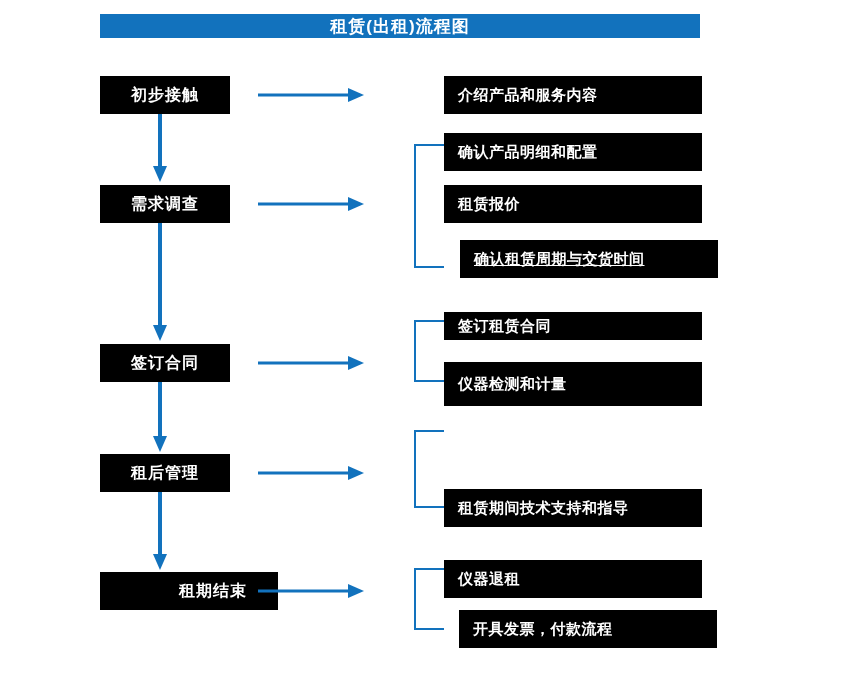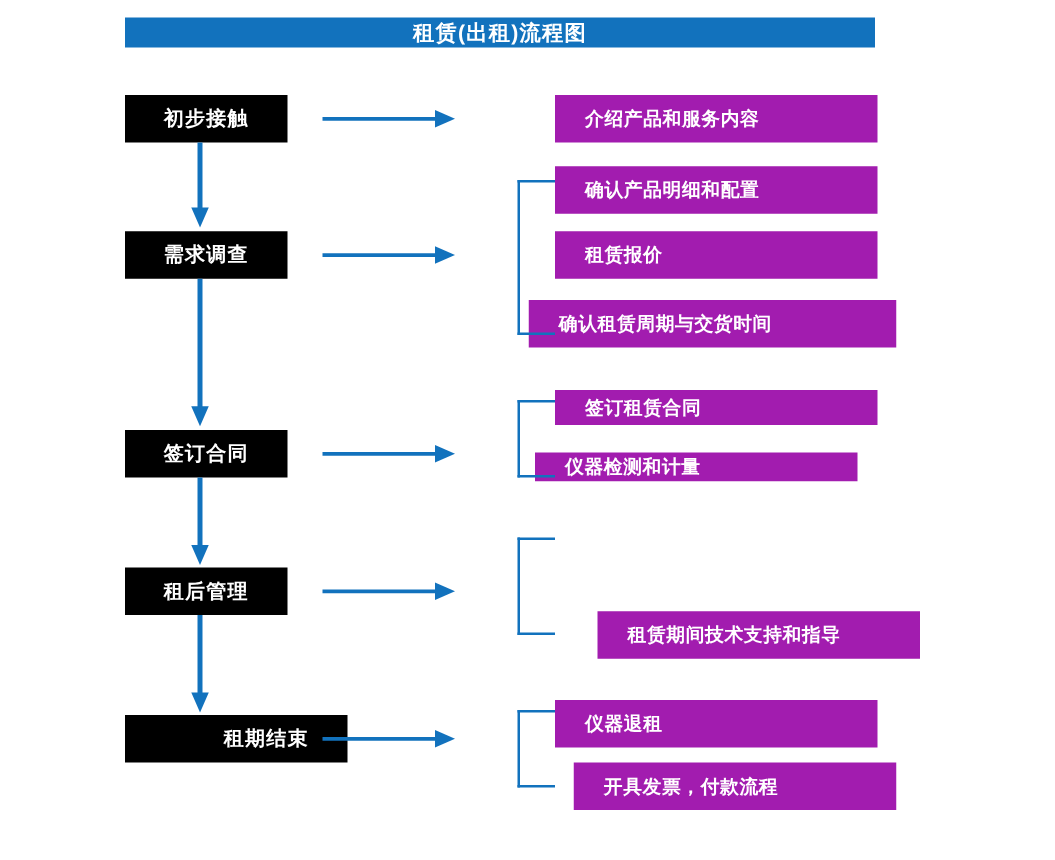--- a/index.html
+++ b/index.html
@@ -41,27 +41,27 @@
     color: #ffffff;
     font-size: 16px;
     font-weight: bold;
     display: flex;
     align-items: center;
     justify-content: center;
     letter-spacing: 1px;
   }
   .detail-box {
     position: absolute;
-    background: #a21caf;
+    background: #000000;
     color: #ffffff;
     font-size: 15px;
     font-weight: bold;
     display: flex;
     align-items: center;
-    padding-left: 24px;
+    padding-left: 14px;
     box-sizing: border-box;
     letter-spacing: 0.5px;
   }
   .v-arrow {
     position: absolute;
     width: 14px;
   }
   .h-arrow {
     position: absolute;
     height: 14px;
@@ -84,24 +84,24 @@
 
   <div class="stage-box" style="left:100px;top:76px;width:130px;height:38px;">初步接触</div>
   <div class="stage-box" style="left:100px;top:185px;width:130px;height:38px;">需求调查</div>
   <div class="stage-box" style="left:100px;top:344px;width:130px;height:38px;">签订合同</div>
   <div class="stage-box" style="left:100px;top:454px;width:130px;height:38px;">租后管理</div>
   <div class="stage-box" style="left:100px;top:572px;width:130px;height:38px;padding-left:48px;">租期结束</div>
 
   <div class="detail-box" style="left:444px;top:76px;width:258px;height:38px;">介绍产品和服务内容</div>
   <div class="detail-box" style="left:444px;top:133px;width:258px;height:38px;">确认产品明细和配置</div>
   <div class="detail-box" style="left:444px;top:185px;width:258px;height:38px;">租赁报价</div>
-  <div class="detail-box" style="left:423px;top:240px;width:294px;height:38px;">确认租赁周期与交货时间</div>
+  <div class="detail-box" style="left:460px;top:240px;width:258px;height:38px;text-decoration:underline;">确认租赁周期与交货时间</div>
   <div class="detail-box" style="left:444px;top:312px;width:258px;height:28px;">签订租赁合同</div>
-  <div class="detail-box" style="left:428px;top:362px;width:258px;height:23px;">仪器检测和计量</div>
-  <div class="detail-box" style="left:444px;top:489px;width:258px;height:38px;margin-left:34px;">租赁期间技术支持和指导</div>
+  <div class="detail-box" style="left:444px;top:362px;width:258px;height:44px;">仪器检测和计量</div>
+  <div class="detail-box" style="left:444px;top:489px;width:258px;height:38px;">租赁期间技术支持和指导</div>
   <div class="detail-box" style="left:444px;top:560px;width:258px;height:38px;">仪器退租</div>
   <div class="detail-box" style="left:444px;top:610px;width:258px;height:38px;margin-left:15px;">开具发票，付款流程</div>
 
   <div class="v-arrow" style="left:153px;top:114px;height:68px;">
     <svg width="14" height="68" viewBox="0 0 14 68">
       <line x1="7" y1="0" x2="7" y2="56" stroke="#1272bd" stroke-width="4"></line>
       <polygon points="7,68 0,52 14,52" fill="#1272bd"></polygon>
     </svg>
   </div>
   <div class="v-arrow" style="left:153px;top:223px;height:118px;">

